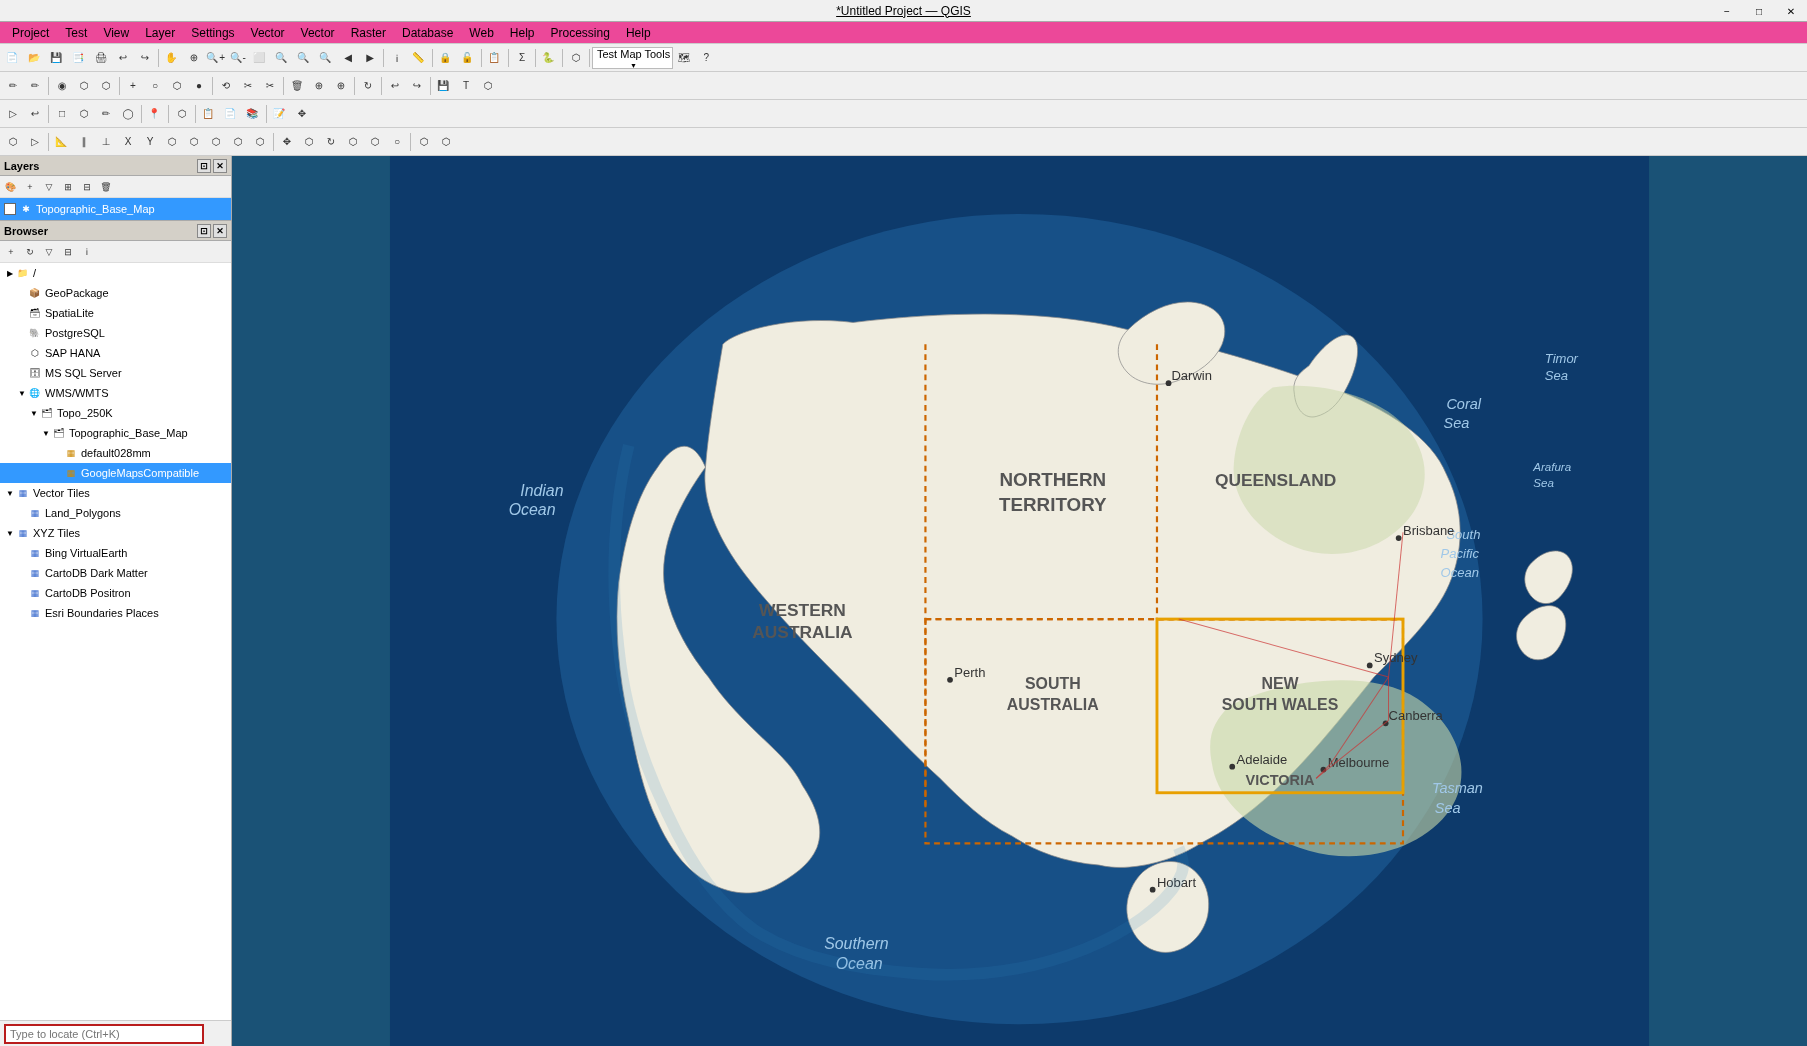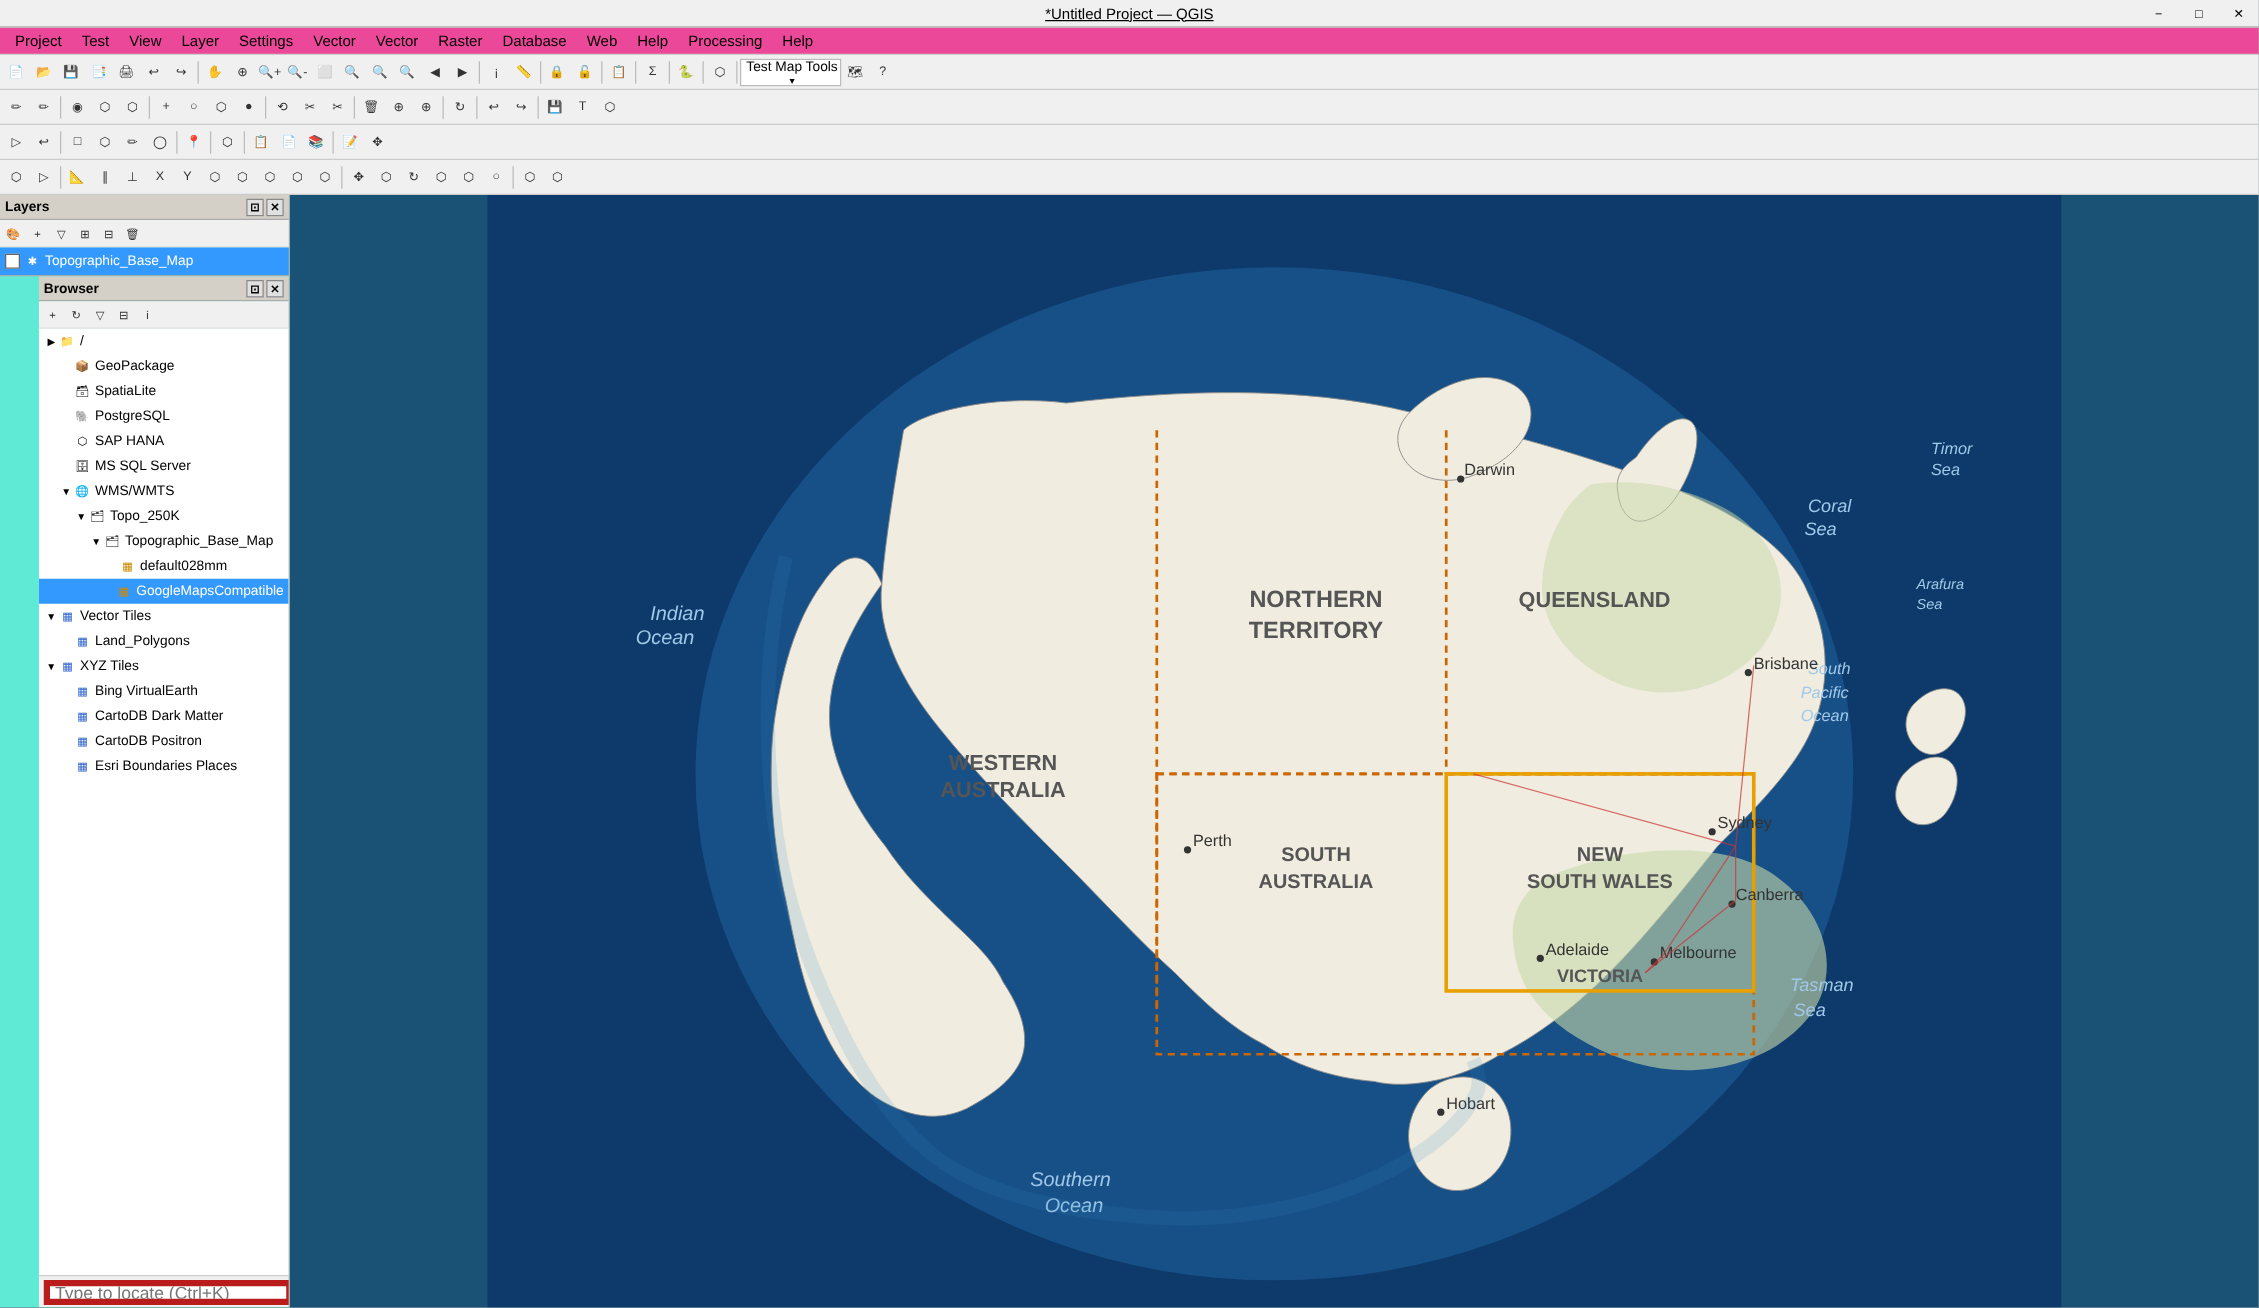--- a/index.html
+++ b/index.html
@@ -17,58 +17,58 @@
 
     
     .toolbar { background: #f0f0f0; height: 28px; display: flex; align-items: center; padding: 0 2px; border-bottom: 1px solid #ccc; flex-wrap: wrap; }
     .tb-btn { width: 22px; height: 22px; display: flex; align-items: center; justify-content: center; cursor: pointer; border: 1px solid transparent; border-radius: 2px; font-size: 10px; color: #333; flex-shrink: 0; }
     .tb-separator { width: 1px; height: 18px; background: #bbb; margin: 0 2px; }
 
     
     #main { display: flex; height: calc(1046px - 22px - 22px - 28px - 28px - 28px - 28px); }
 
     
-    #left-panel { width: 232px; display: flex; flex-direction: column; background: #5eead4; border-right: 1px solid #aaa; }
+    #left-panel { width: 232px; display: flex; flex-direction: column; background: #ffffff; border-right: 1px solid #aaa; }
 
     
     #layers-panel { display: flex; flex-direction: column; border-bottom: 1px solid #aaa; }
     .panel-header { background: #d4d0c8; height: 20px; display: flex; align-items: center; justify-content: space-between; padding: 0 4px; font-weight: bold; font-size: 11px; border-bottom: 1px solid #aaa; }
     .panel-header-controls { display: flex; gap: 2px; }
     .panel-header-btn { width: 14px; height: 14px; display: flex; align-items: center; justify-content: center; cursor: pointer; font-size: 9px; border: 1px solid #888; background: #e0e0e0; }
     .layers-toolbar { height: 22px; display: flex; align-items: center; padding: 0 2px; gap: 1px; background: #f0f0f0; border-bottom: 1px solid #ddd; }
     .layers-toolbar .tb-btn { width: 18px; height: 18px; font-size: 9px; }
 
     .layer-item { display: flex; align-items: center; padding: 2px 4px; cursor: pointer; height: 22px; }
     .layer-item.selected { background: #3399ff; color: white; }
     .layer-item .checkbox { width: 12px; height: 12px; border: 1px solid #666; background: white; display: inline-flex; align-items: center; justify-content: center; margin-right: 3px; flex-shrink: 0; font-size: 8px; }
     .layer-item .layer-icon { width: 14px; height: 14px; margin-right: 3px; flex-shrink: 0; display: flex; align-items: center; justify-content: center; font-size: 9px; }
     .layer-name { font-size: 11px; overflow: hidden; text-overflow: ellipsis; white-space: nowrap; }
 
     
-    #browser-panel { flex: 1; display: flex; flex-direction: column; overflow: hidden; margin-left: 31px; }
+    #browser-panel { flex: 1; display: flex; flex-direction: column; overflow: hidden; }
     .browser-toolbar { height: 22px; display: flex; align-items: center; padding: 0 2px; gap: 1px; background: #f0f0f0; border-bottom: 1px solid #ddd; }
     .browser-toolbar .tb-btn { width: 18px; height: 18px; font-size: 9px; }
 
     .browser-tree { flex: 1; overflow-y: auto; background: white; font-size: 11px; }
     .tree-item { display: flex; align-items: center; padding: 1px 4px; cursor: pointer; height: 20px; white-space: nowrap; }
     .tree-item.selected { background: #3399ff; color: white; }
     .tree-item .indent { display: inline-block; }
     .tree-item .arrow { width: 12px; height: 12px; display: inline-flex; align-items: center; justify-content: center; font-size: 8px; flex-shrink: 0; }
     .tree-item .t-icon { width: 14px; height: 14px; margin-right: 3px; display: inline-flex; align-items: center; justify-content: center; font-size: 9px; flex-shrink: 0; }
     .tree-item .t-label { font-size: 11px; }
 
     
     #map-area { flex: 1; position: relative; overflow: hidden; background: #1a5276; }
 
     
     #map-svg { width: 100%; height: 100%; }
 
     
     #searchbar { height: 26px; background: #f0f0f0; border-top: 1px solid #ccc; display: flex; align-items: center; padding: 0 4px; }
-    #search-input { height: 20px; width: 200px; border: 5px solid #b91c1c; padding: 0 4px; font-size: 14px; }
+    #search-input { height: 20px; width: 200px; border: 2px solid #b91c1c; padding: 0 4px; font-size: 11px; }
 
     
     .browser-tree::-webkit-scrollbar { width: 8px; }
     .browser-tree::-webkit-scrollbar-track { background: #f0f0f0; }
     .browser-tree::-webkit-scrollbar-thumb { background: #c0c0c0; border: 1px solid #aaa; }
 
     
     #toolbar-row1 { height: 28px; }
     #toolbar-row2 { height: 28px; }
     #toolbar-row3 { height: 28px; }

